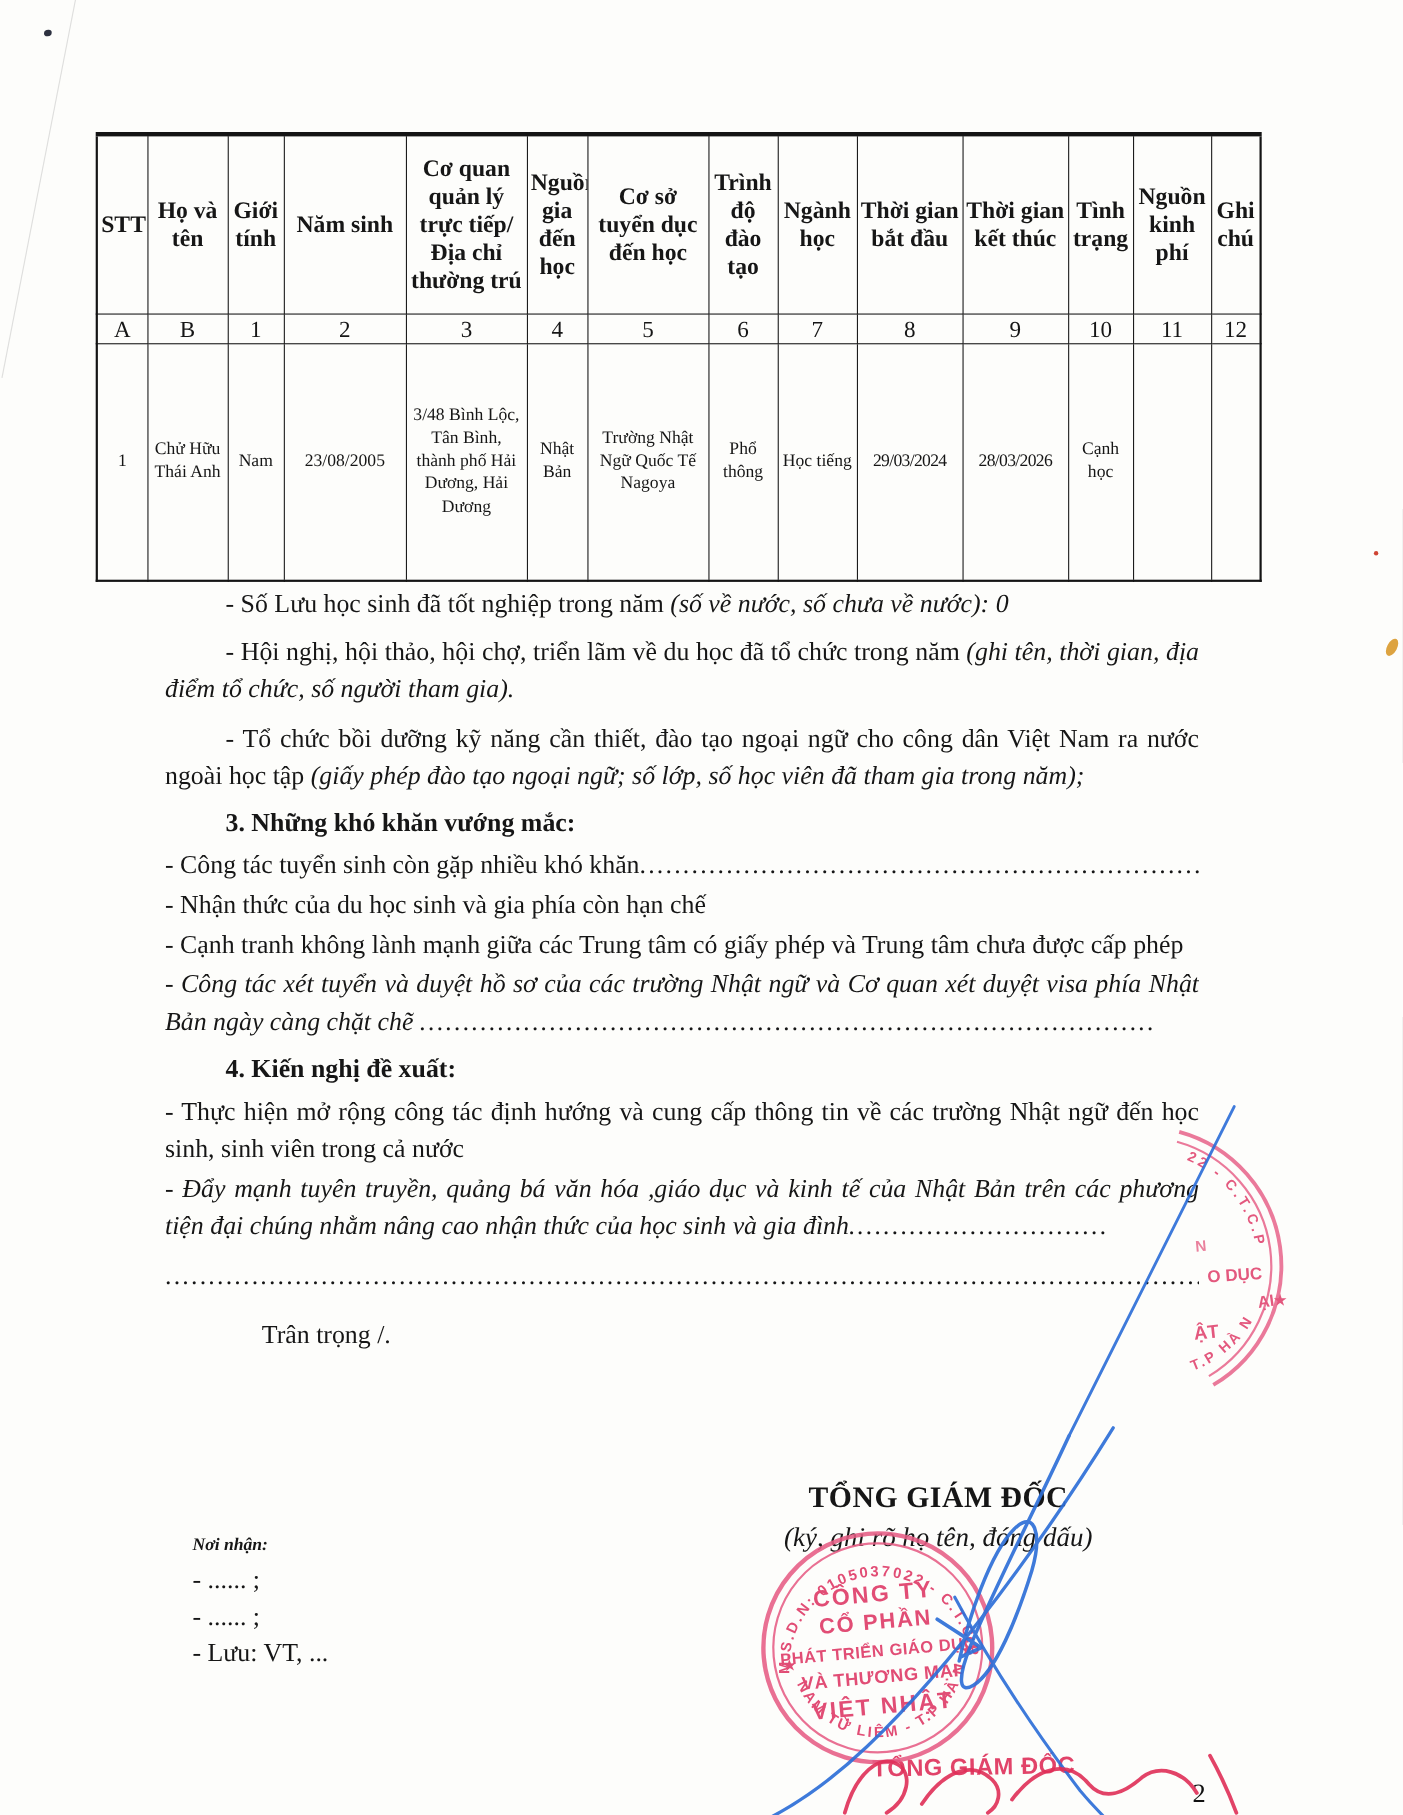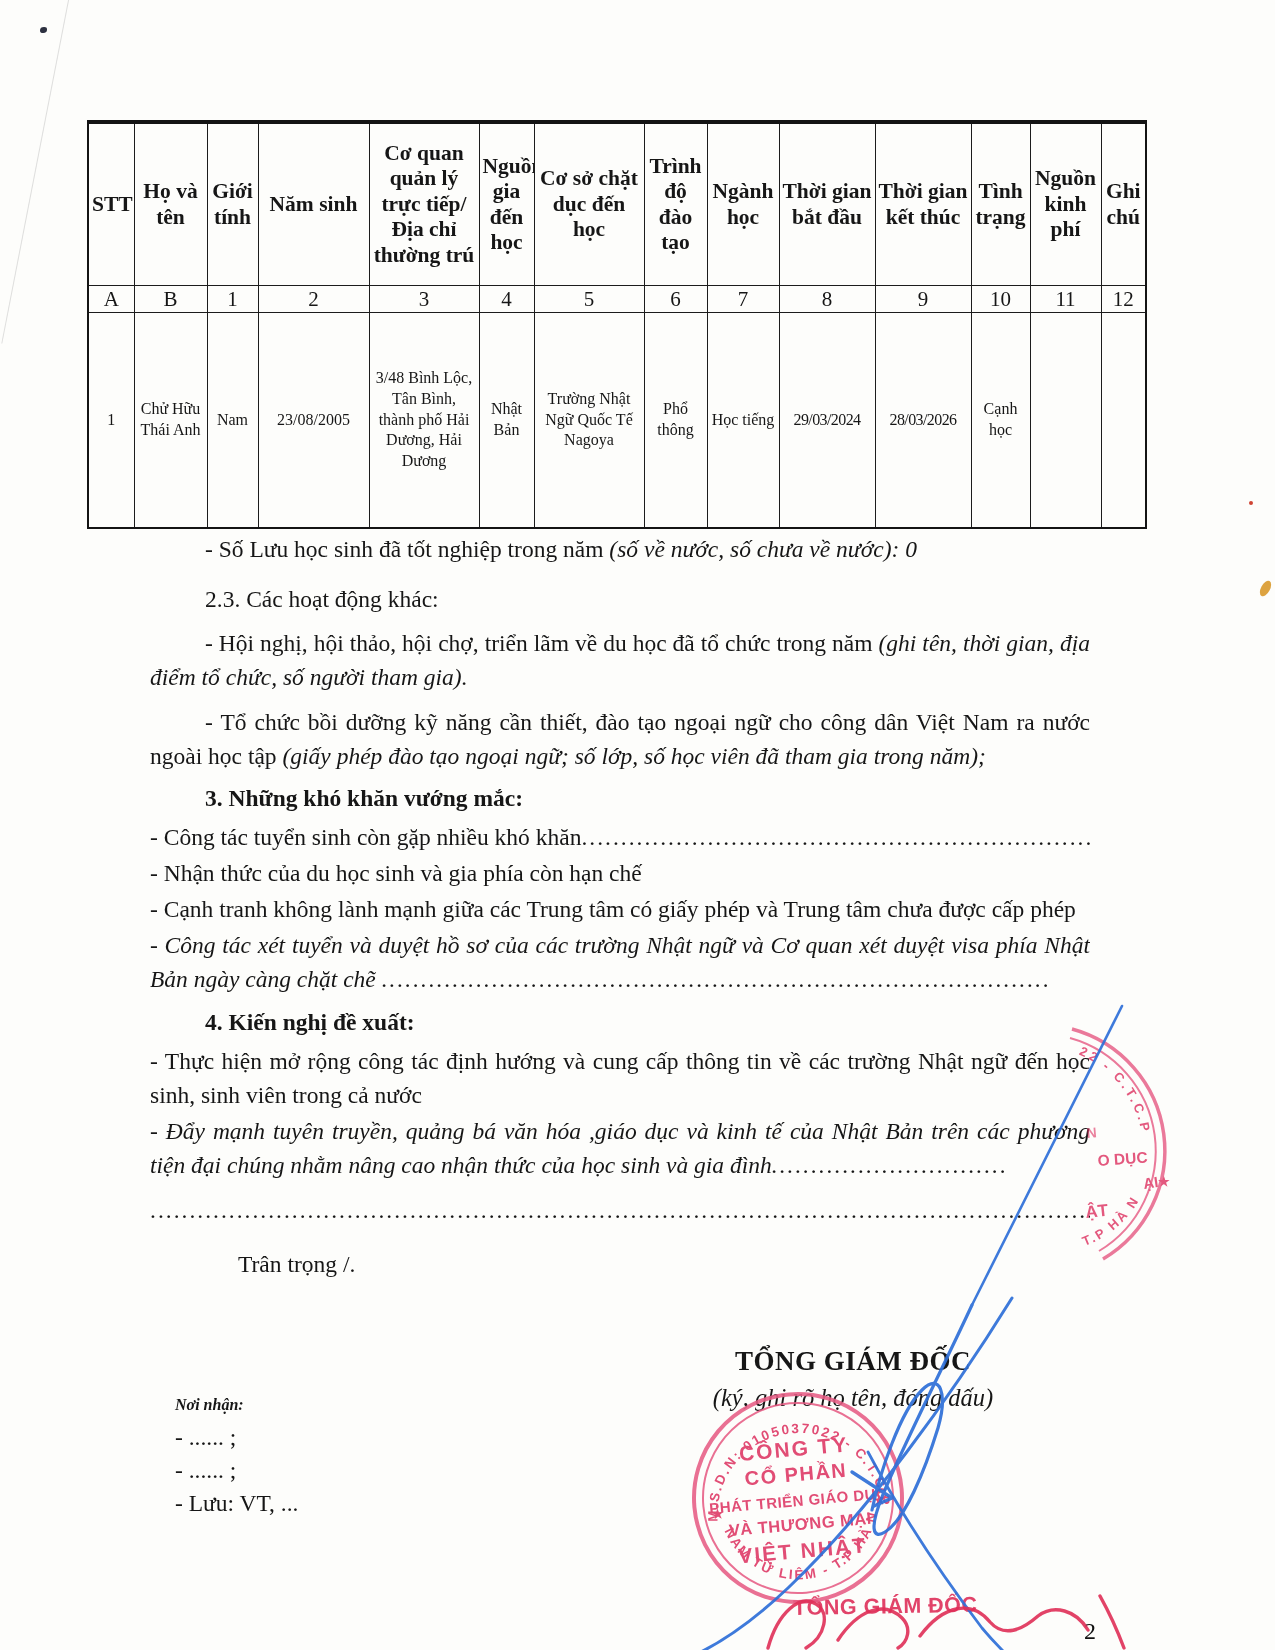--- a/index.html
+++ b/index.html
@@ -100,21 +100,21 @@
         <col style="width:45px">
     </colgroup>
     <tbody>
         <tr class="hdr">
       <td>STT</td>
       <td>Họ và tên</td>
       <td>Giới tính</td>
       <td>Năm sinh</td>
       <td>Cơ quan quản lý trực tiếp/ Địa chỉ thường trú</td>
       <td>Nguồn gia đến học</td>
-      <td>Cơ sở chặt dục đến học</td>
+      <td>Cơ sở tuyển dục đến học</td>
       <td>Trình độ đào tạo</td>
       <td>Ngành học</td>
       <td>Thời gian bắt đầu</td>
       <td>Thời gian kết thúc</td>
       <td>Tình trạng</td>
       <td>Nguồn kinh phí</td>
       <td>Ghi chú</td>
     </tr>
     <tr class="idx">
       <td>A</td>
@@ -146,21 +146,20 @@
       <td class="tight">28/03/2026</td>
       <td>Cạnh học</td>
       <td></td>
       <td></td>
     </tr>
   </tbody>
     </table>
 
   <div class="body-block">
     <p class="indent m1"><span>- Số Lưu học sinh đã tốt nghiệp trong năm </span><span class="it">(số về nước, số chưa về nước): 0</span></p>
-    <p class="indent m2"><span>2.3. Các hoạt động khác:</span></p>
     <p class="indent m3"><span>- Hội nghị, hội thảo, hội chợ, triển lãm về du học đã tổ chức trong năm </span><span class="it">(ghi tên, thời gian, địa điểm tổ chức, số người tham gia).</span></p>
     <p class="indent m4"><span>- Tổ chức bồi dưỡng kỹ năng cần thiết, đào tạo ngoại ngữ cho công dân Việt Nam ra nước ngoài học tập </span><span class="it">(giấy phép đào tạo ngoại ngữ; số lớp, số học viên đã tham gia trong năm);</span></p>
     <p class="indent bold m5"><span>3. Những khó khăn vướng mắc:</span></p>
     <p class="flexline m6">
         <span class="lbl">- Công tác tuyển sinh còn gặp nhiều khó khăn</span>
         <span class="leader">......................................................................................................................................................</span>
       </p>
     <p class="m7"><span>- Nhận thức của du học sinh và gia phía còn hạn chế</span></p>
     <p class="m7"><span>- Cạnh tranh không lành mạnh giữa các Trung tâm có giấy phép và Trung tâm chưa được cấp phép</span></p>
     <p class="clip2 m7"><span>- Công tác xét tuyển và duyệt hồ sơ của các trường Nhật ngữ và Cơ quan xét duyệt visa phía Nhật Bản ngày càng chặt chẽ </span><span class="dots-inline">.....................................................................................</span></p>

